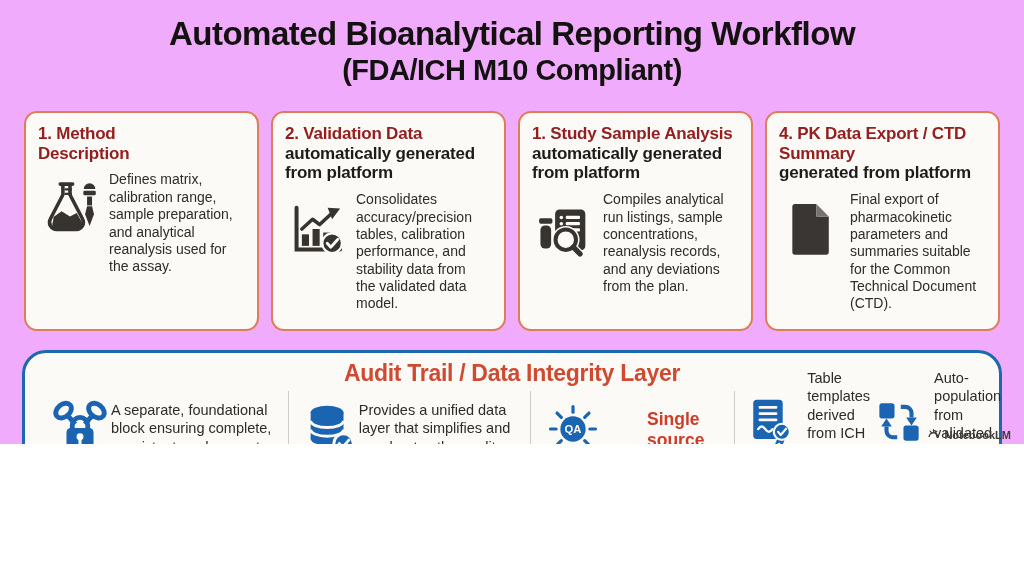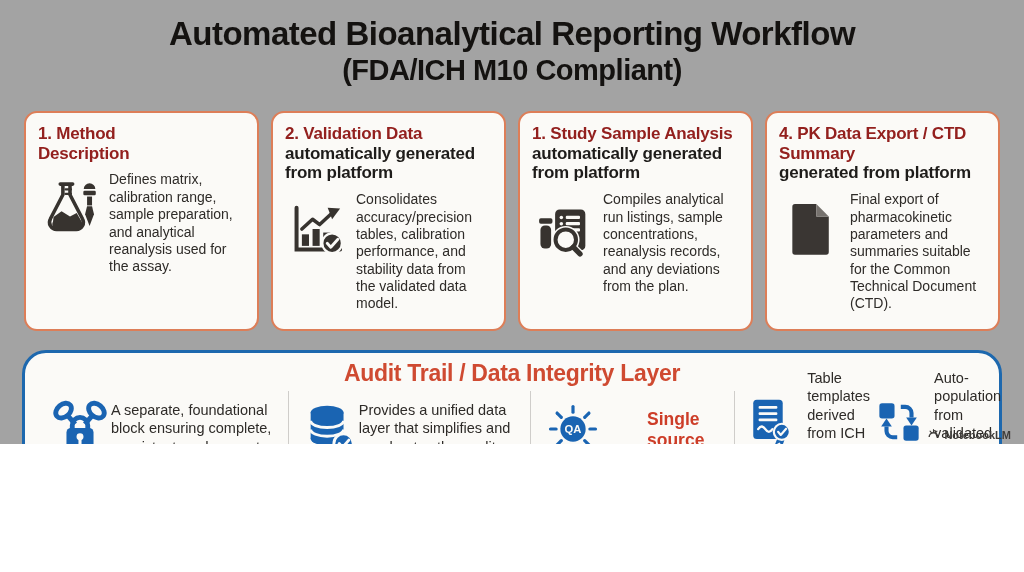--- a/index.html
+++ b/index.html
@@ -1,20 +1,20 @@
 <!DOCTYPE html>
 <html><head>
 <meta charset="utf-8">
 <style>
   * { margin:0; padding:0; box-sizing:border-box; }
   html,body { width:1024px; height:572px; }
   body { font-family:"Liberation Sans", sans-serif; }
   .canvas {
     position:relative; width:1024px; height:444px;
-    background:#a3a3a3; overflow:hidden; color:#161412;
+    background:#f0abfc; overflow:hidden; color:#161412;
   }
   
   .hdr { position:absolute; top:15px; left:0; width:100%; text-align:center; }
   .hdr .t1 { font-size:33px; font-weight:bold; letter-spacing:-0.5px; color:#141210; }
   .hdr .t2 { font-size:29px; font-weight:bold; letter-spacing:-0.5px; color:#141210; margin-top:1px; }
   
   .cards { position:absolute; top:111px; left:24px; right:24px; display:flex; gap:12px; }
   .card {
     flex:1; height:220px; background:#fbfaf7;
     border:2.5px solid #dd7e58; border-radius:13px;

